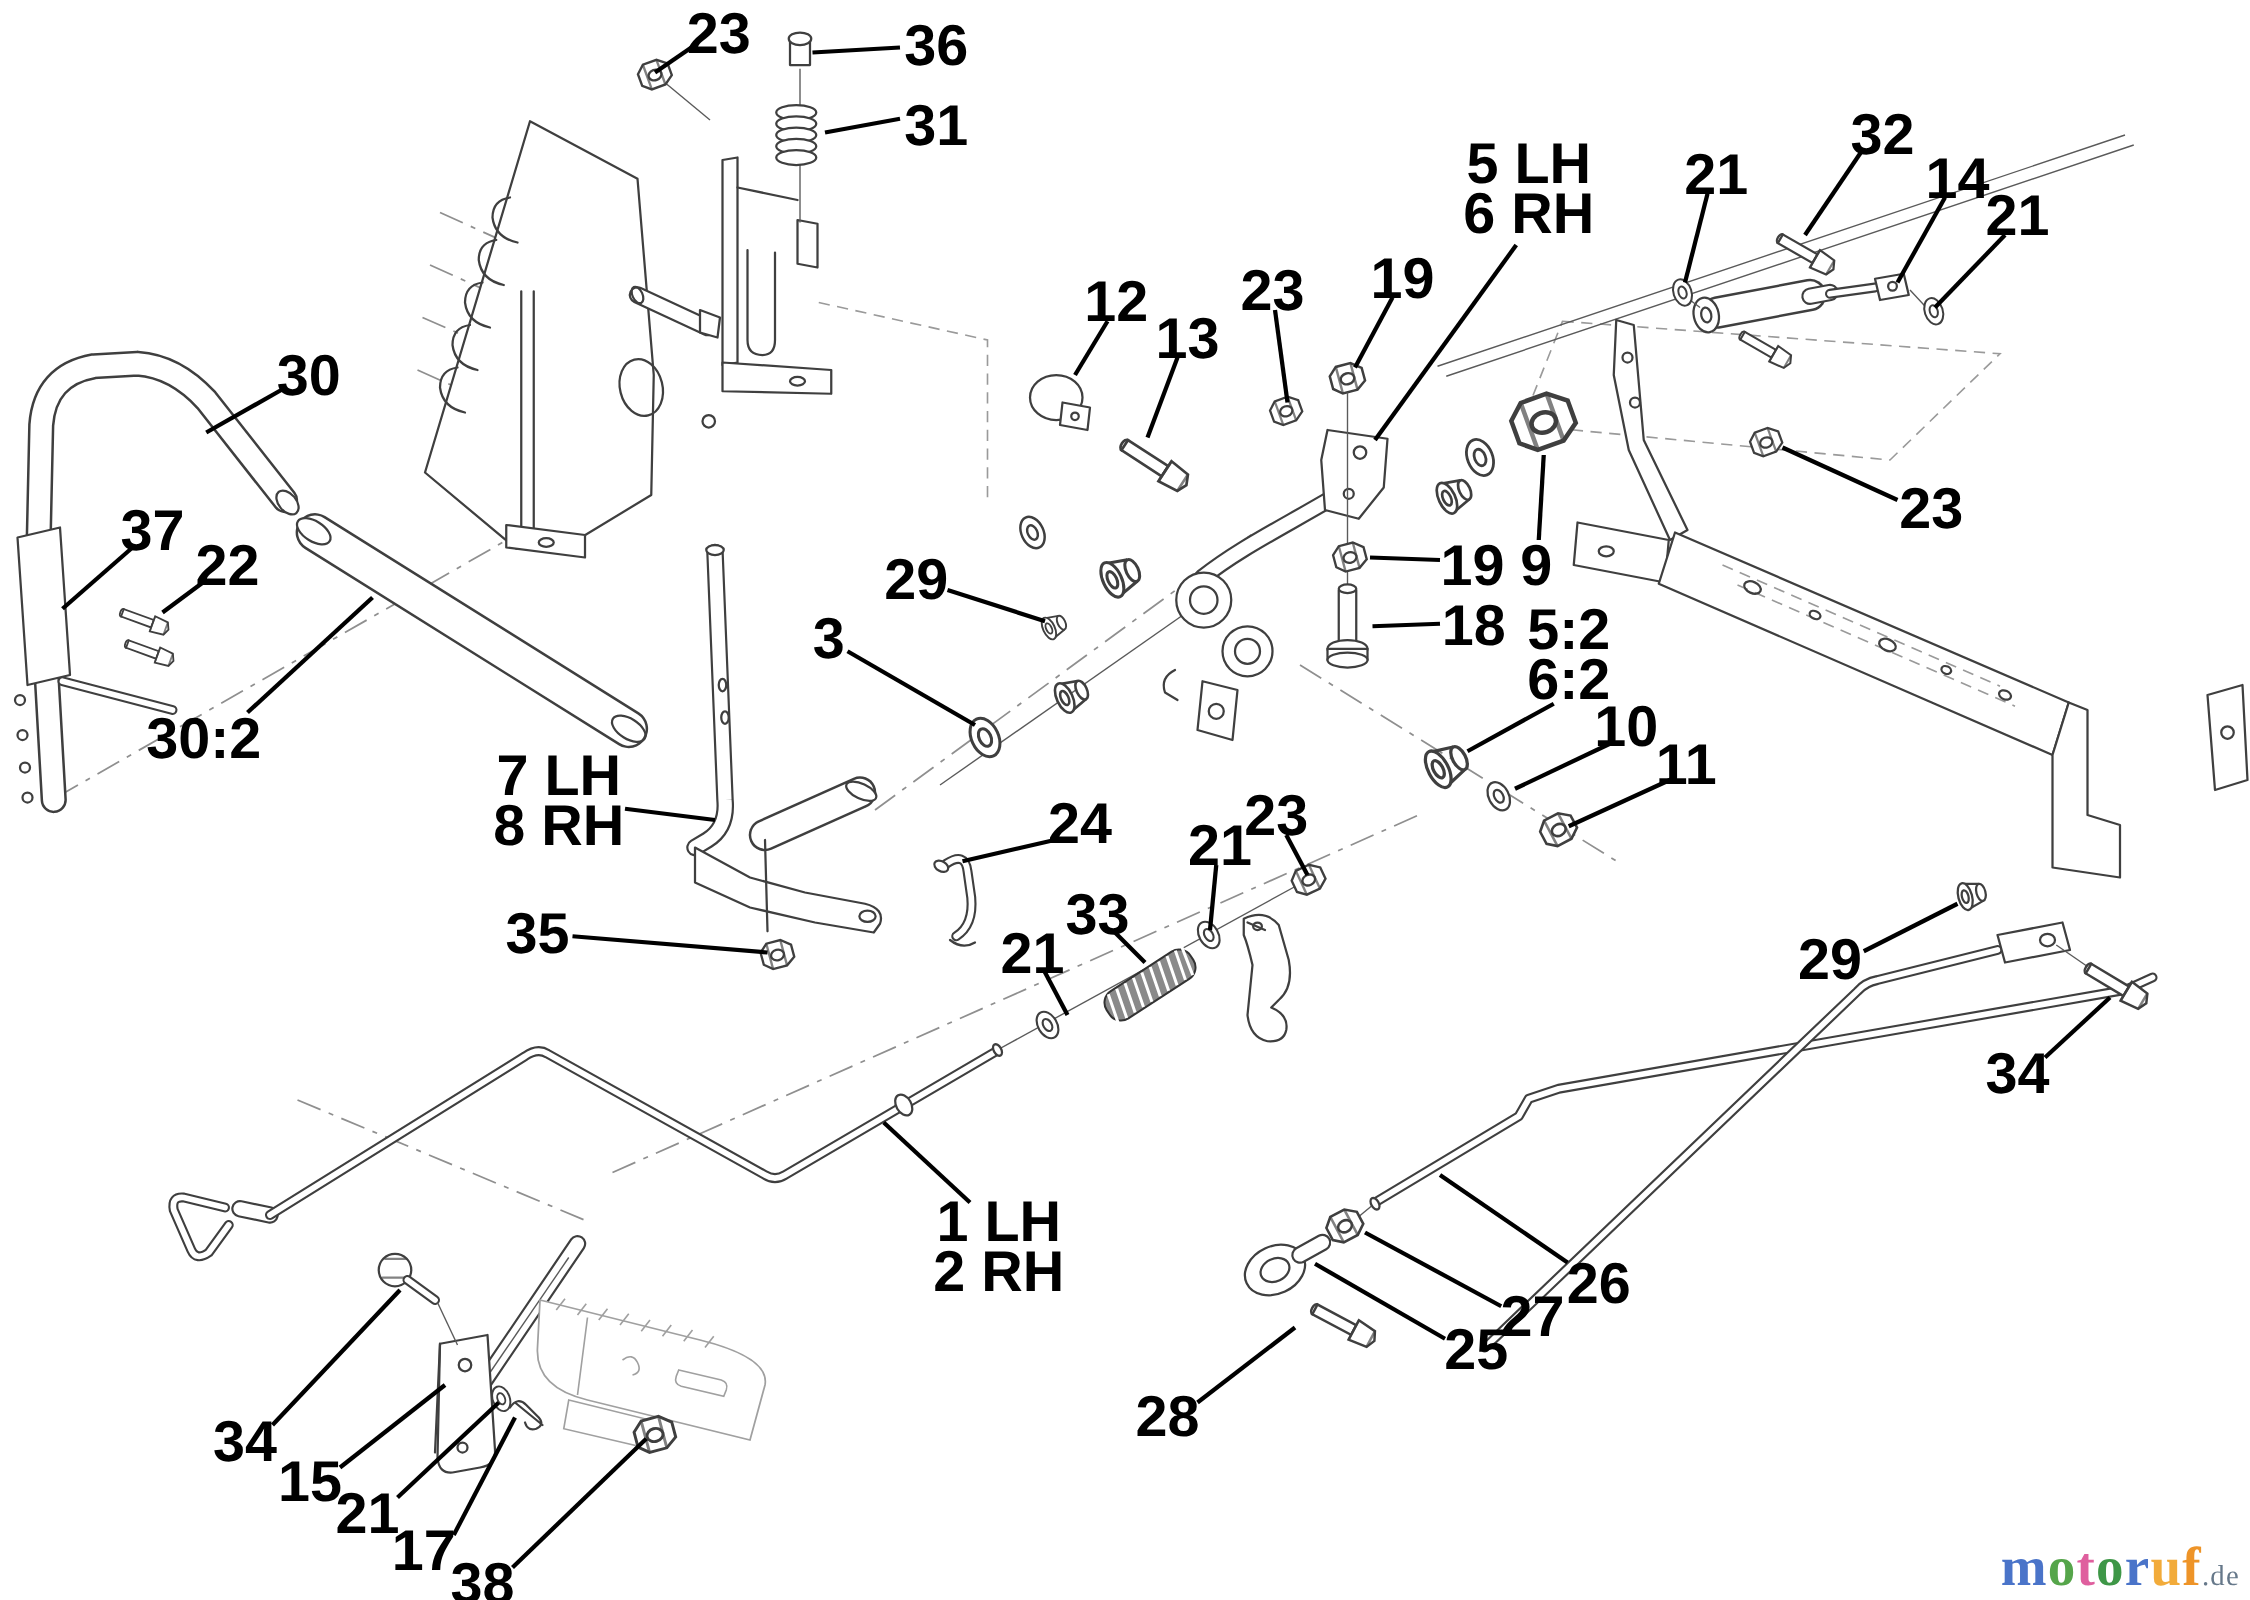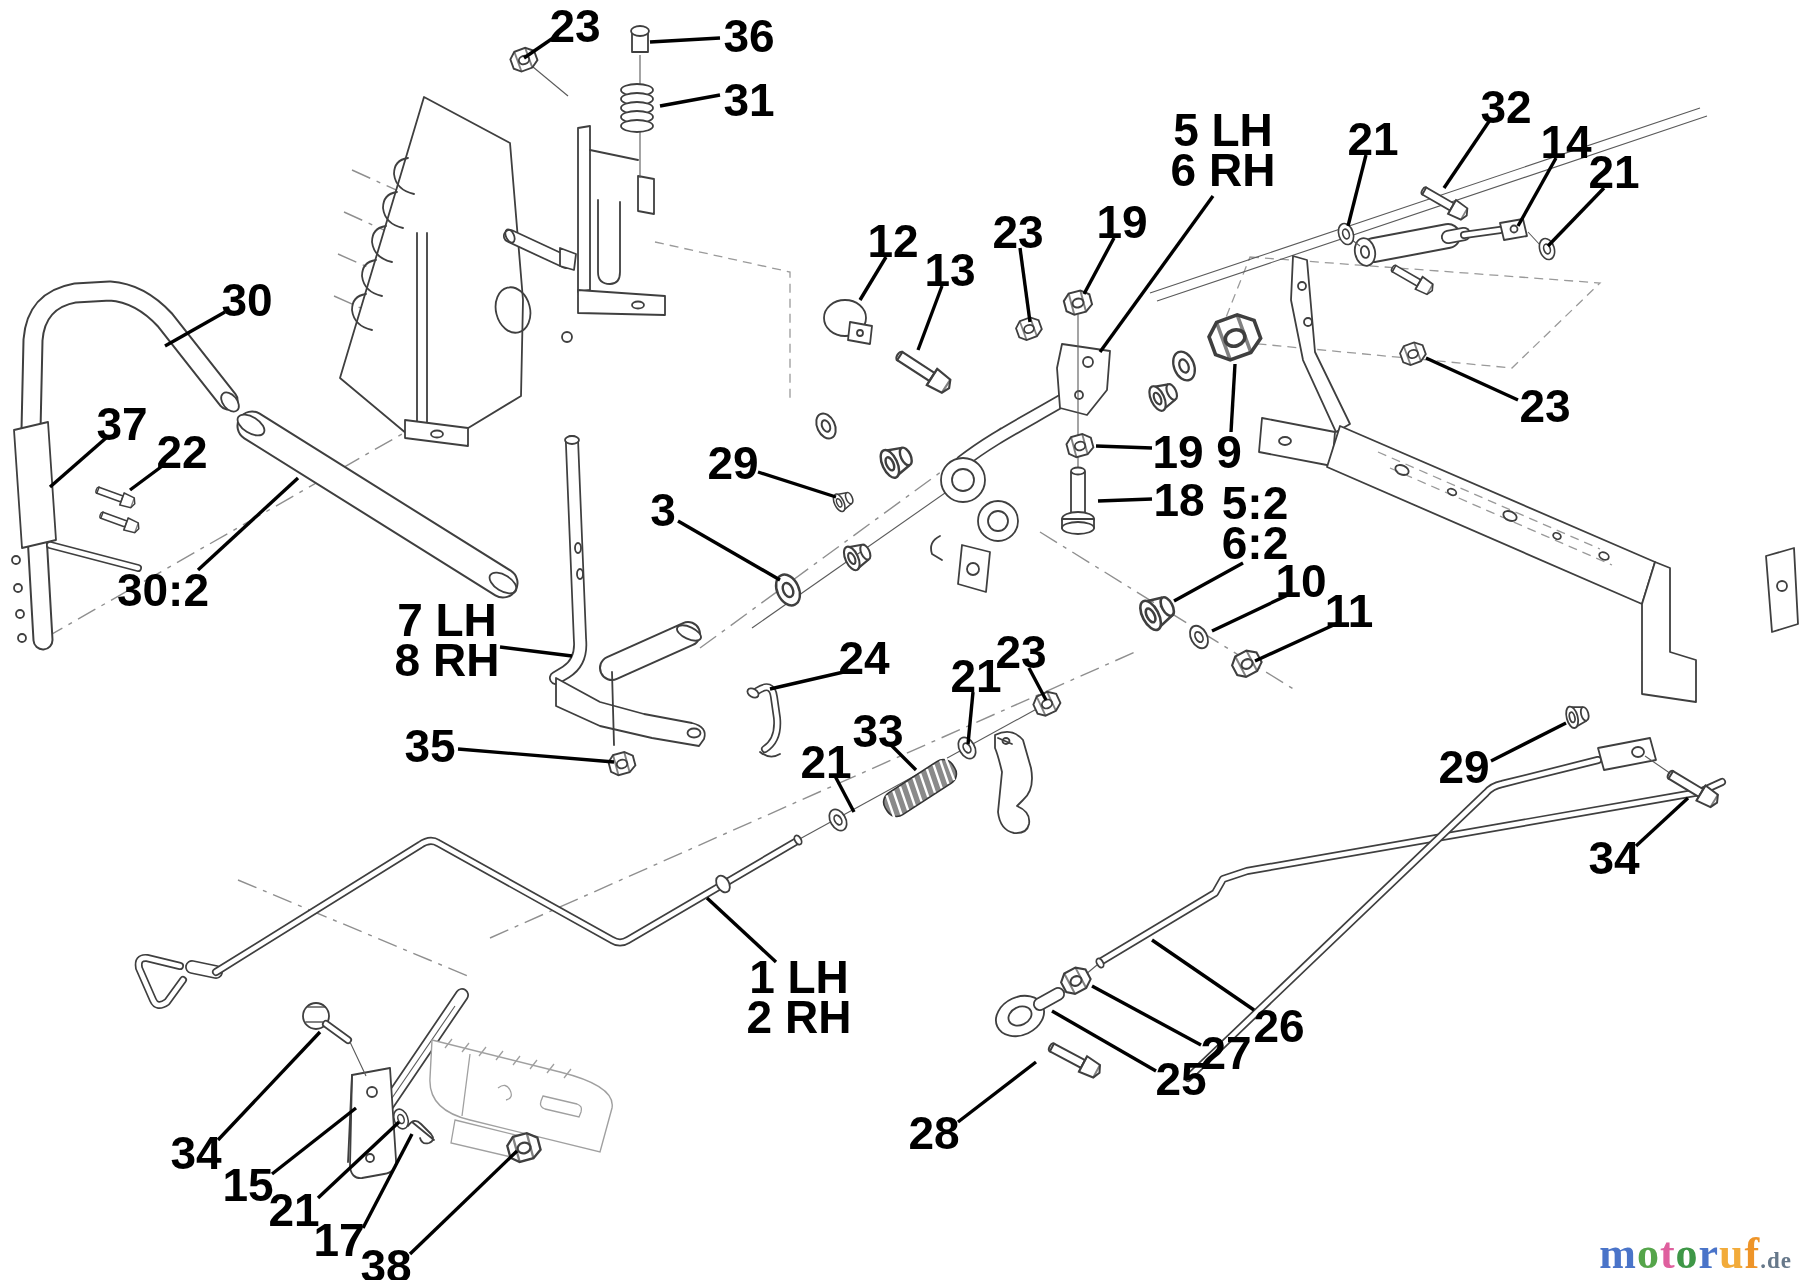--- a/index.html
+++ b/index.html
@@ -21,21 +21,21 @@
   .tube30i{stroke:#ffffff;stroke-width:27;fill:none;stroke-linecap:round;stroke-linejoin:round;}
   .tube14{stroke:#3f3f3f;stroke-width:14;fill:none;stroke-linecap:round;stroke-linejoin:round;}
   .tube14i{stroke:#ffffff;stroke-width:10.5;fill:none;stroke-linecap:round;stroke-linejoin:round;}
   .tube8{stroke:#3f3f3f;stroke-width:8;fill:none;stroke-linecap:round;stroke-linejoin:round;}
   .tube8i{stroke:#ffffff;stroke-width:4.6;fill:none;stroke-linecap:round;stroke-linejoin:round;}
   .tube26{stroke:#3f3f3f;stroke-width:26;fill:none;stroke-linecap:round;}
   .tube26i{stroke:#ffffff;stroke-width:22;fill:none;stroke-linecap:round;}
   .callout-text{font-family:"Liberation Sans",sans-serif;font-weight:bold;fill:#000;}
   .logo{position:absolute;right:8px;bottom:4px;font-family:"Liberation Serif",serif;
         font-weight:bold;font-size:44px;letter-spacing:1px;line-height:1;}
-  .logo .suffix{font-size:23px;font-weight:bold;}
+  .logo .suffix{font-size:23px;font-weight:normal;}
 </style>
 </head>
 <body>
 
 <div class="stage">
 <svg width="1800" height="1280" viewBox="0 0 1800 1280">
 
   <defs>
     <g id="washer">
       <ellipse rx="8" ry="12"></ellipse>

